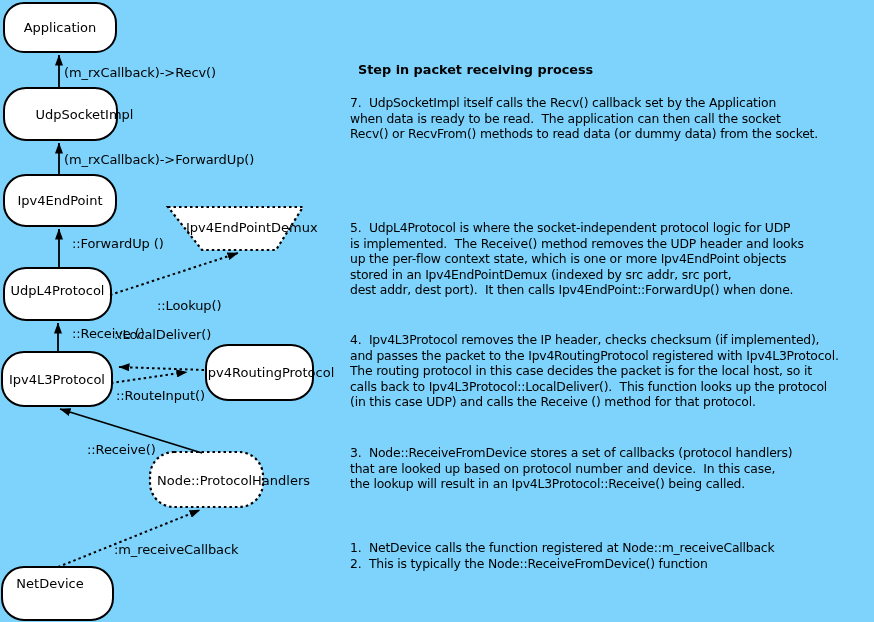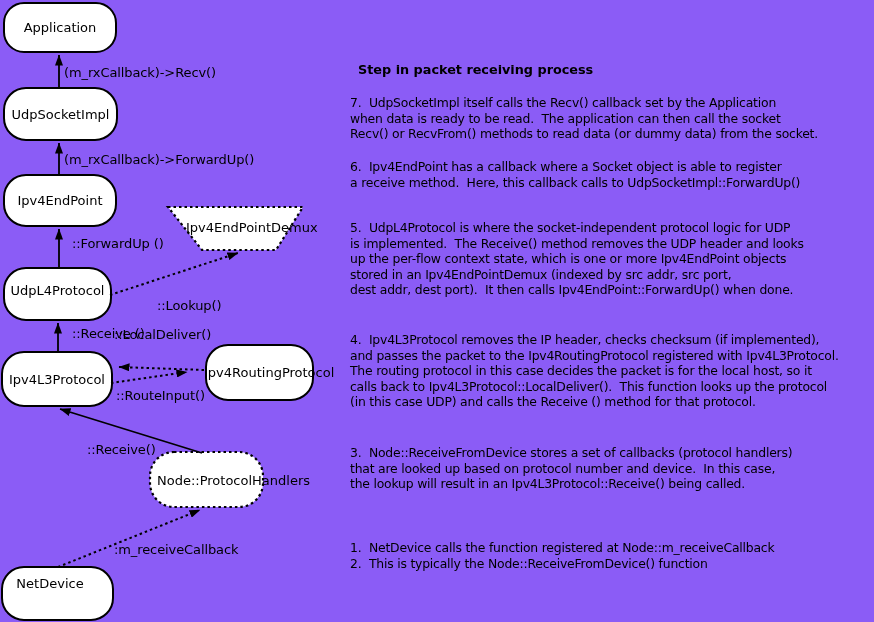--- a/index.html
+++ b/index.html
@@ -1,20 +1,20 @@
 <!DOCTYPE html>
 <html><head>
 <meta charset="utf-8">
 <style>
   html, body { margin: 0; padding: 0; background: #ffffff; }
   .canvas {
     position: relative;
     width: 874px;
     height: 622px;
-    background: #8b5cf6;
+    background: #7dd3fc;
     overflow: hidden;
     font-family: "DejaVu Sans", sans-serif;
     color: #000000;
   }
   .diagram-svg { position: absolute; left: 0; top: 0; }
   .node-label {
     position: absolute;
     font-size: 13px;
     white-space: pre;
     display: flex;
@@ -80,21 +80,21 @@
     <line x1="59" y1="268" x2="59" y2="229" stroke="#000000" stroke-width="1.8" marker-end="url(#ah)"></line>
     <line x1="110" y1="295" x2="238" y2="253" stroke="#000000" stroke-width="2" stroke-dasharray="2.5 3" marker-end="url(#ah)"></line>
     <line x1="58" y1="352" x2="58" y2="323" stroke="#000000" stroke-width="1.8" marker-end="url(#ah)"></line>
     <line x1="204" y1="370" x2="119" y2="367" stroke="#000000" stroke-width="2" stroke-dasharray="2.5 3" marker-end="url(#ah)"></line>
     <line x1="111" y1="383" x2="187" y2="372" stroke="#000000" stroke-width="2" stroke-dasharray="2.5 3" marker-end="url(#ah)"></line>
     <line x1="202" y1="453" x2="60" y2="409" stroke="#000000" stroke-width="1.8" marker-end="url(#ah)"></line>
     <line x1="58" y1="567" x2="200" y2="510" stroke="#000000" stroke-width="2" stroke-dasharray="2.5 3" marker-end="url(#ah)"></line>
   </svg>
 
   <div class="node-label" style="left:4px; top:3px; width:112px; height:49px;">Application</div>
-  <div class="node-label" style="left:4px; top:88px; width:113px; height:52px;">UdpSocketImpl</div>
+  <div class="node-label" style="left:4px; top:88px; width:113px; height:52px;padding-left:24px;">UdpSocketImpl</div>
   <div class="node-label" style="left:4px; top:175px; width:112px; height:51px;">Ipv4EndPoint</div>
   <div class="node-label" style="left:4px; top:268px; width:107px; height:44px;">UdpL4Protocol</div>
   <div class="node-label" style="left:2px; top:352px; width:110px; height:54px;">Ipv4L3Protocol</div>
   <div class="node-label" style="left:2px; top:557px; width:96px; height:53px;">NetDevice</div>
   <div class="node-label free" style="left:186px; top:220px;">Ipv4EndPointDemux</div>
   <div class="node-label free" style="left:204px; top:365px;">Ipv4RoutingProtocol</div>
   <div class="node-label free" style="left:157px; top:473px;">Node::ProtocolHandlers</div>
 
   <div class="edge-label" style="left:64px; top:65px;">(m_rxCallback)-&gt;Recv()</div>
   <div class="edge-label" style="left:64px; top:152px;">(m_rxCallback)-&gt;ForwardUp()</div>
@@ -103,22 +103,20 @@
   <div class="edge-label" style="left:72px; top:326px;">::Receive ()</div>
   <div class="edge-label" style="left:114px; top:327px;">::LocalDeliver()</div>
   <div class="edge-label" style="left:116px; top:388px;">::RouteInput()</div>
   <div class="edge-label" style="left:87px; top:442px;">::Receive()</div>
   <div class="edge-label" style="left:114px; top:542px;">:m_receiveCallback</div>
 
   <div class="panel-heading">Step in packet receiving process</div>
   <div class="step s7">7.  UdpSocketImpl itself calls the Recv() callback set by the Application
 when data is ready to be read.  The application can then call the socket
 Recv() or RecvFrom() methods to read data (or dummy data) from the socket.</div>
-  <div class="step s6">6.  Ipv4EndPoint has a callback where a Socket object is able to register
-a receive method.  Here, this callback calls to UdpSocketImpl::ForwardUp()</div>
   <div class="step s5">5.  UdpL4Protocol is where the socket-independent protocol logic for UDP
 is implemented.  The Receive() method removes the UDP header and looks
 up the per-flow context state, which is one or more Ipv4EndPoint objects
 stored in an Ipv4EndPointDemux (indexed by src addr, src port,
 dest addr, dest port).  It then calls Ipv4EndPoint::ForwardUp() when done.</div>
   <div class="step s4">4.  Ipv4L3Protocol removes the IP header, checks checksum (if implemented),
 and passes the packet to the Ipv4RoutingProtocol registered with Ipv4L3Protocol.
 The routing protocol in this case decides the packet is for the local host, so it
 calls back to Ipv4L3Protocol::LocalDeliver().  This function looks up the protocol
 (in this case UDP) and calls the Receive () method for that protocol.</div>

